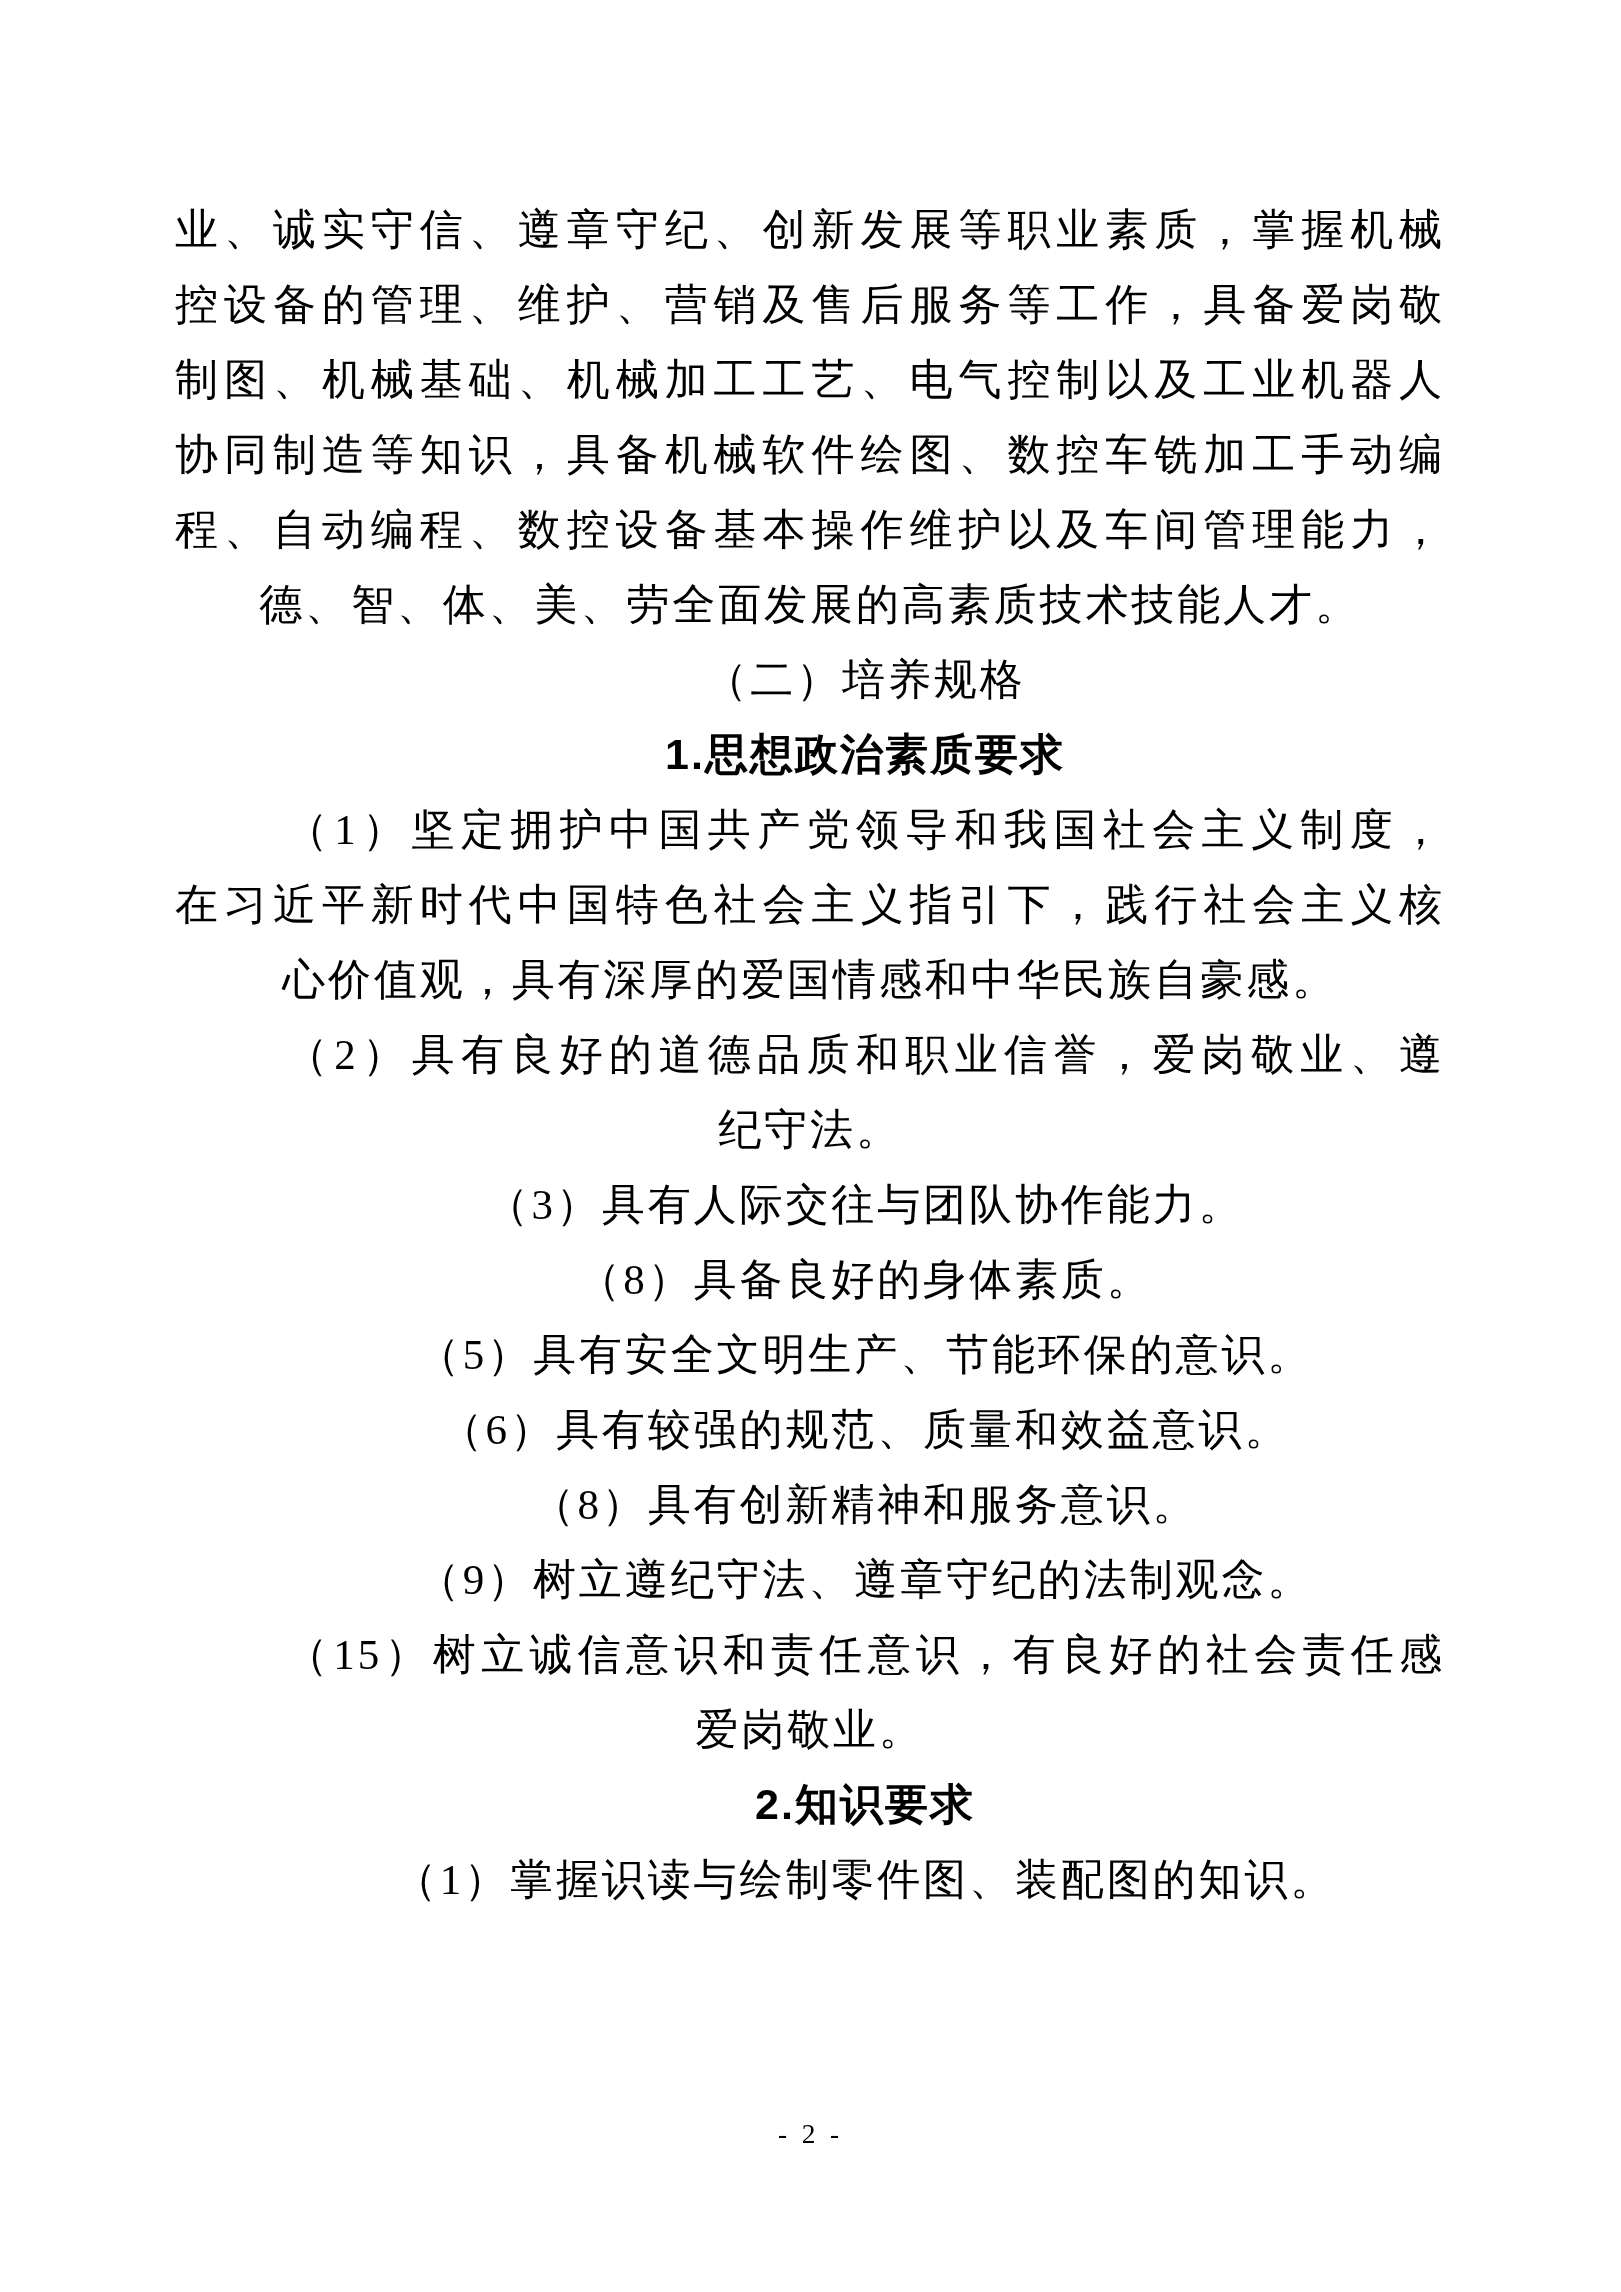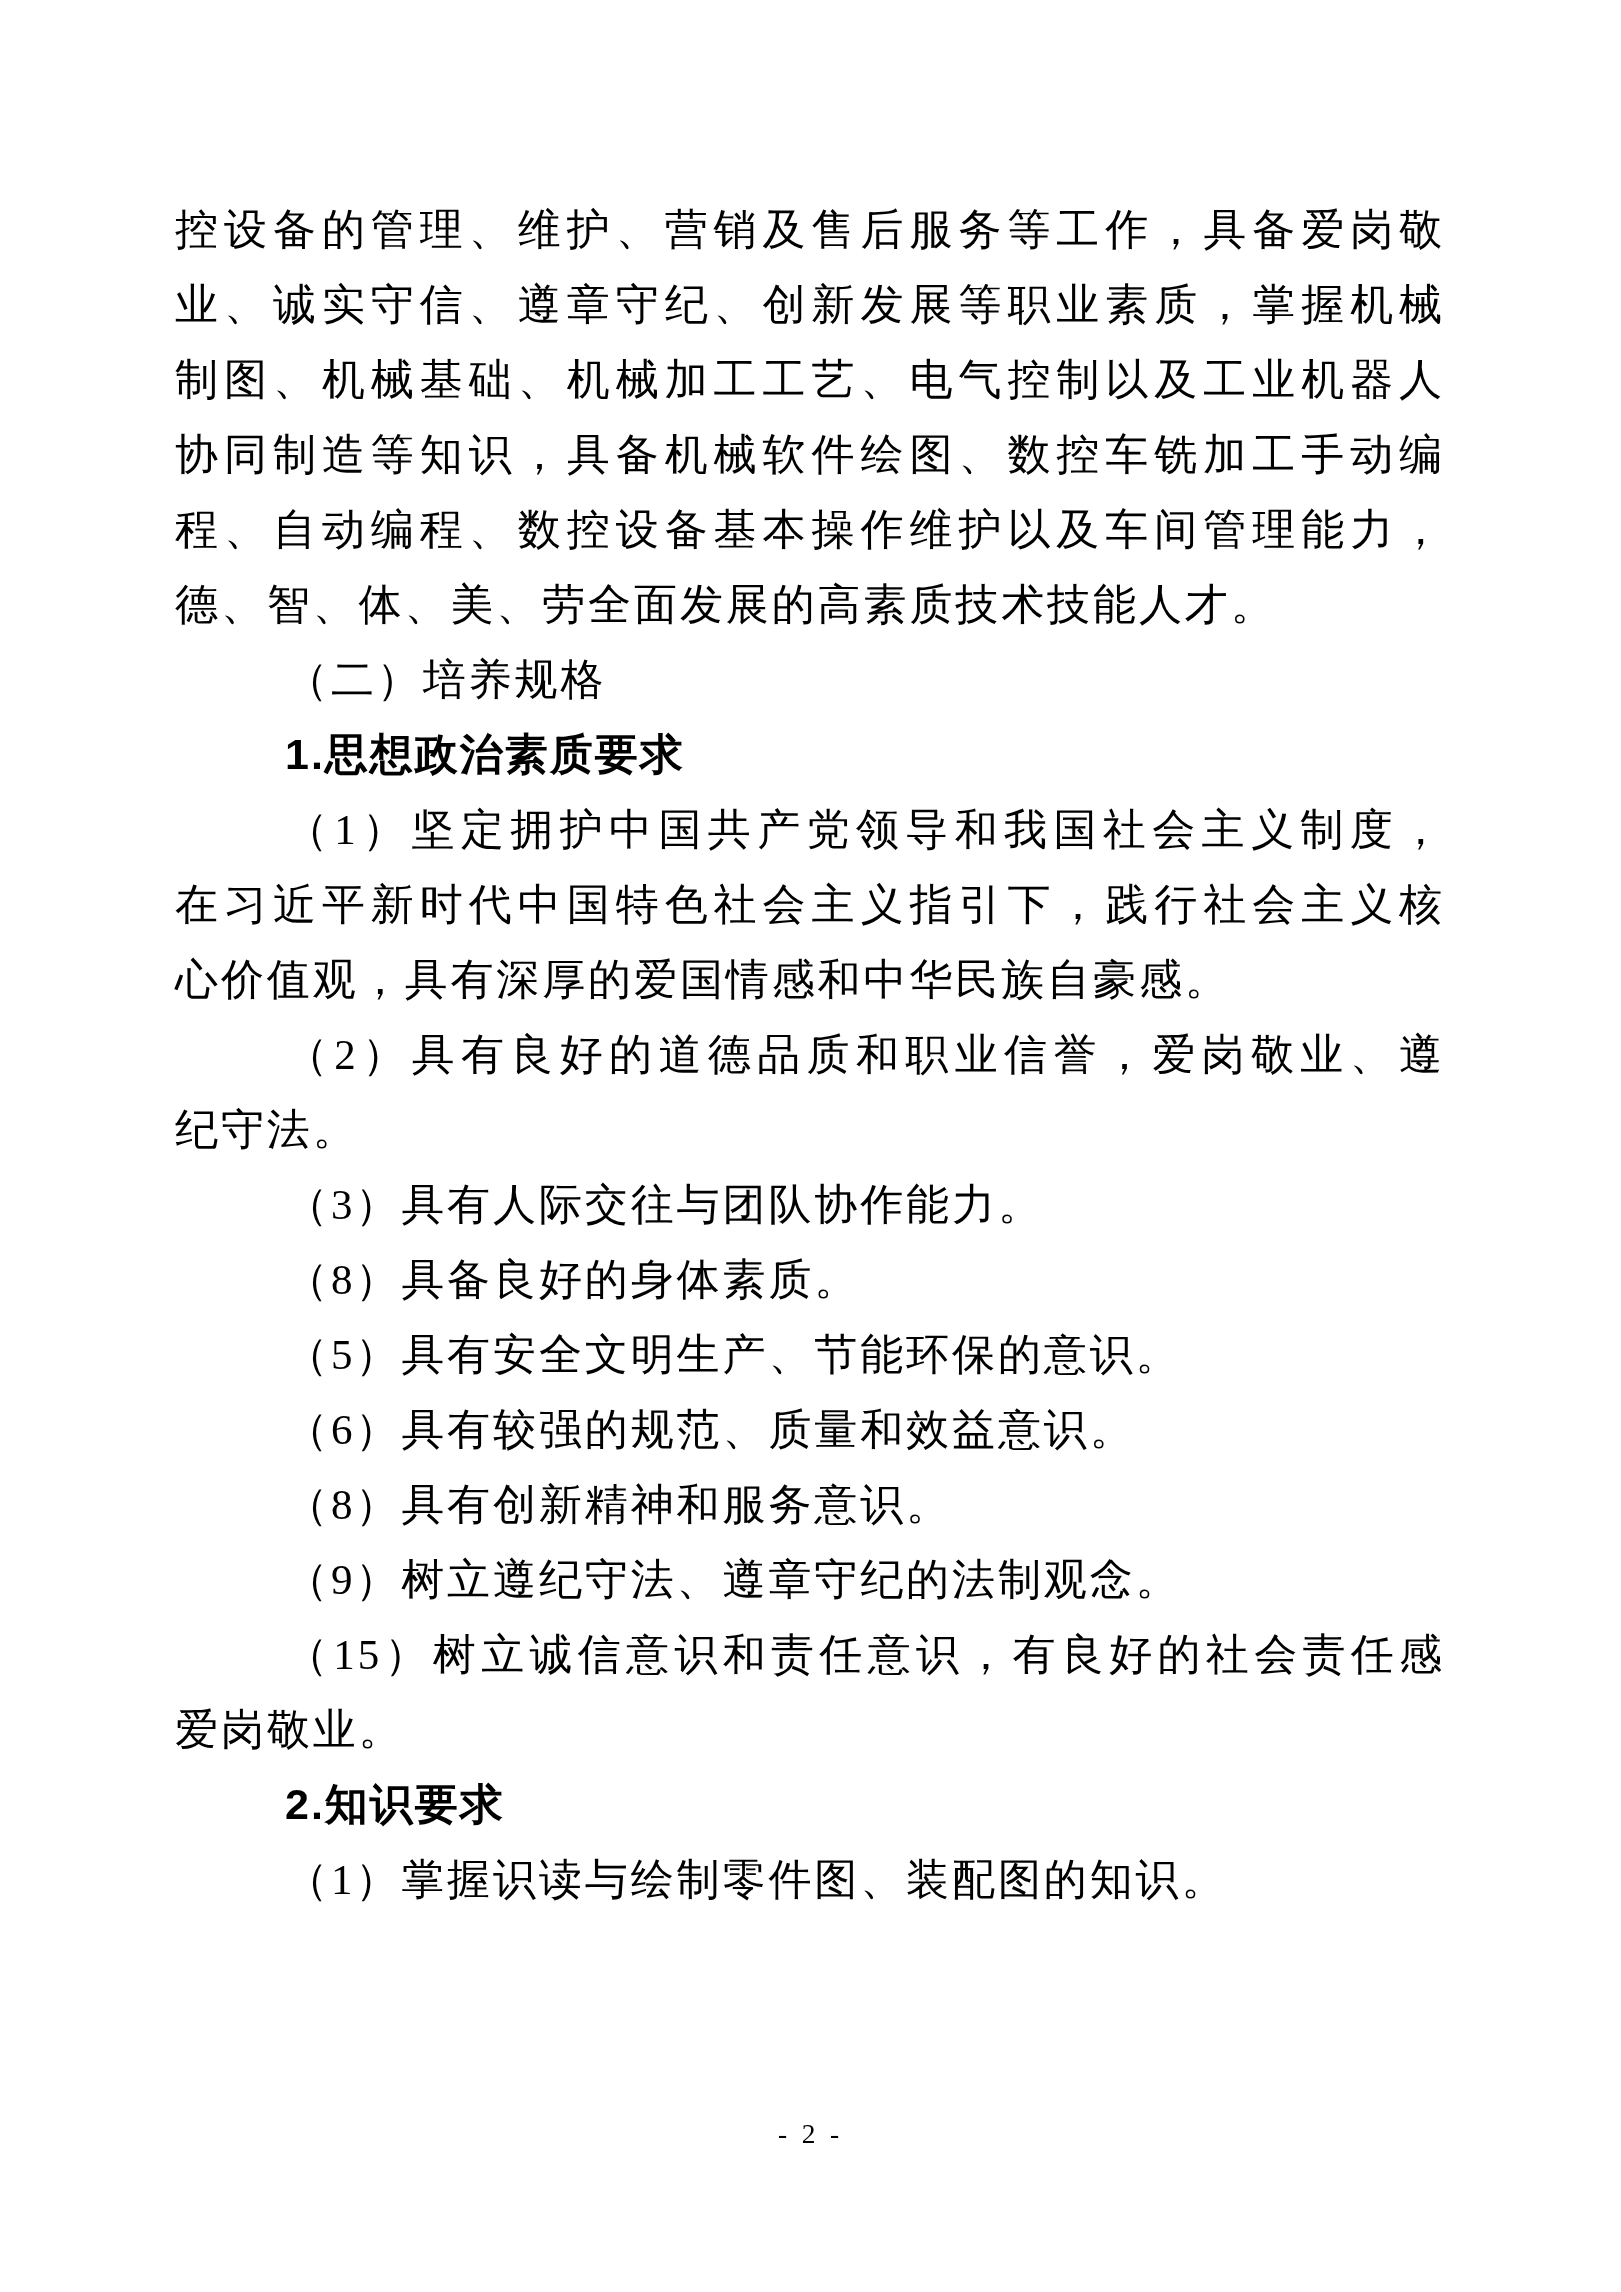--- a/index.html
+++ b/index.html
@@ -26,21 +26,21 @@
     left: 175px;
     top: 192px;
     width: 1270px;
   }
   .line {
     font-size: 43px;
     line-height: 75px;
     height: 75px;
     letter-spacing: 2.9px;
     white-space: nowrap;
-    text-align: left;
+    text-align: center;
   }
   .line.justify {
     white-space: normal;
     text-align: justify;
     text-align-last: justify;
   }
   .line.indent {
     padding-left: 110px;
   }
   .line.heading {
@@ -58,22 +58,22 @@
     line-height: 39px;
     letter-spacing: 3.9px;
     color: #000000;
   }
 </style>
 </head>
 <body>
 
 <div class="page">
   <div class="content">
+    <div class="line justify">业、诚实守信、遵章守纪、创新发展等职业素质，掌握机械</div>
     <div class="line justify">控设备的管理、维护、营销及售后服务等工作，具备爱岗敬</div>
-    <div class="line justify">业、诚实守信、遵章守纪、创新发展等职业素质，掌握机械</div>
     <div class="line justify">制图、机械基础、机械加工工艺、电气控制以及工业机器人</div>
     <div class="line justify">协同制造等知识，具备机械软件绘图、数控车铣加工手动编</div>
     <div class="line justify">程、自动编程、数控设备基本操作维护以及车间管理能力，</div>
     <div class="line">德、智、体、美、劳全面发展的高素质技术技能人才。</div>
     <div class="line indent">（二）培养规格</div>
     <div class="line indent heading">1.思想政治素质要求</div>
     <div class="line indent justify">（1）坚定拥护中国共产党领导和我国社会主义制度，</div>
     <div class="line justify">在习近平新时代中国特色社会主义指引下，践行社会主义核</div>
     <div class="line">心价值观，具有深厚的爱国情感和中华民族自豪感。</div>
     <div class="line indent justify">（2）具有良好的道德品质和职业信誉，爱岗敬业、遵</div>

